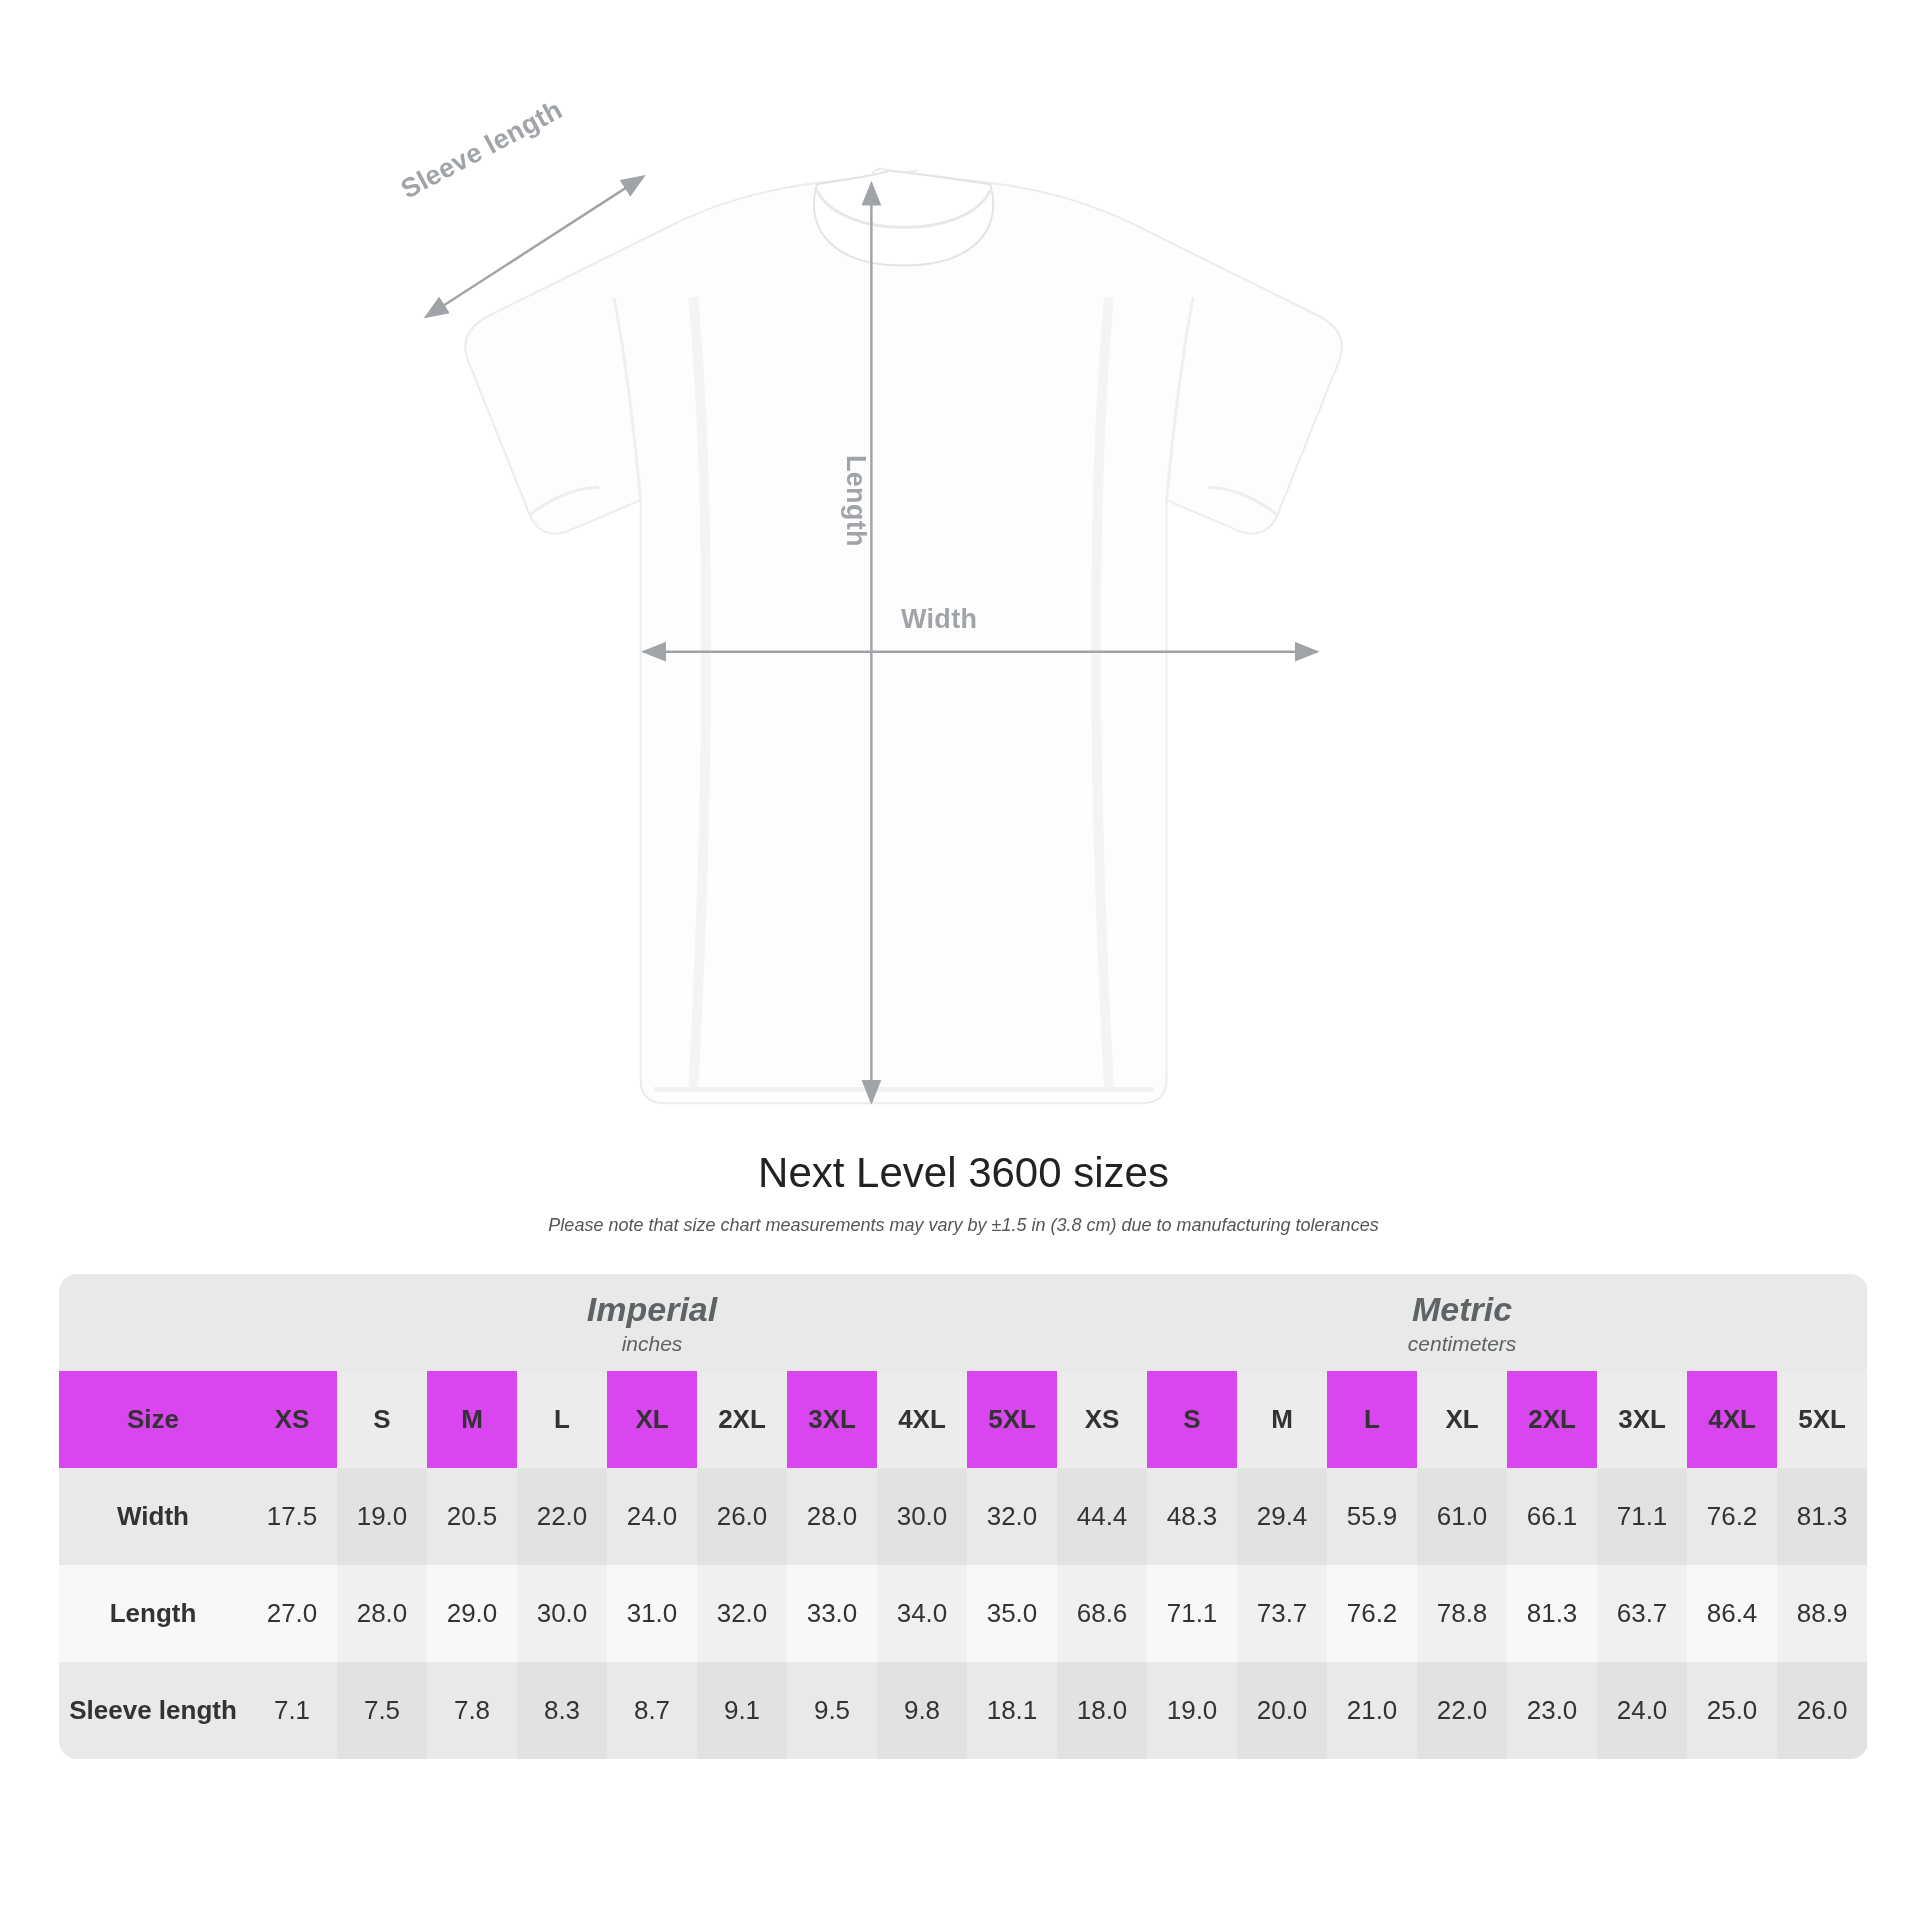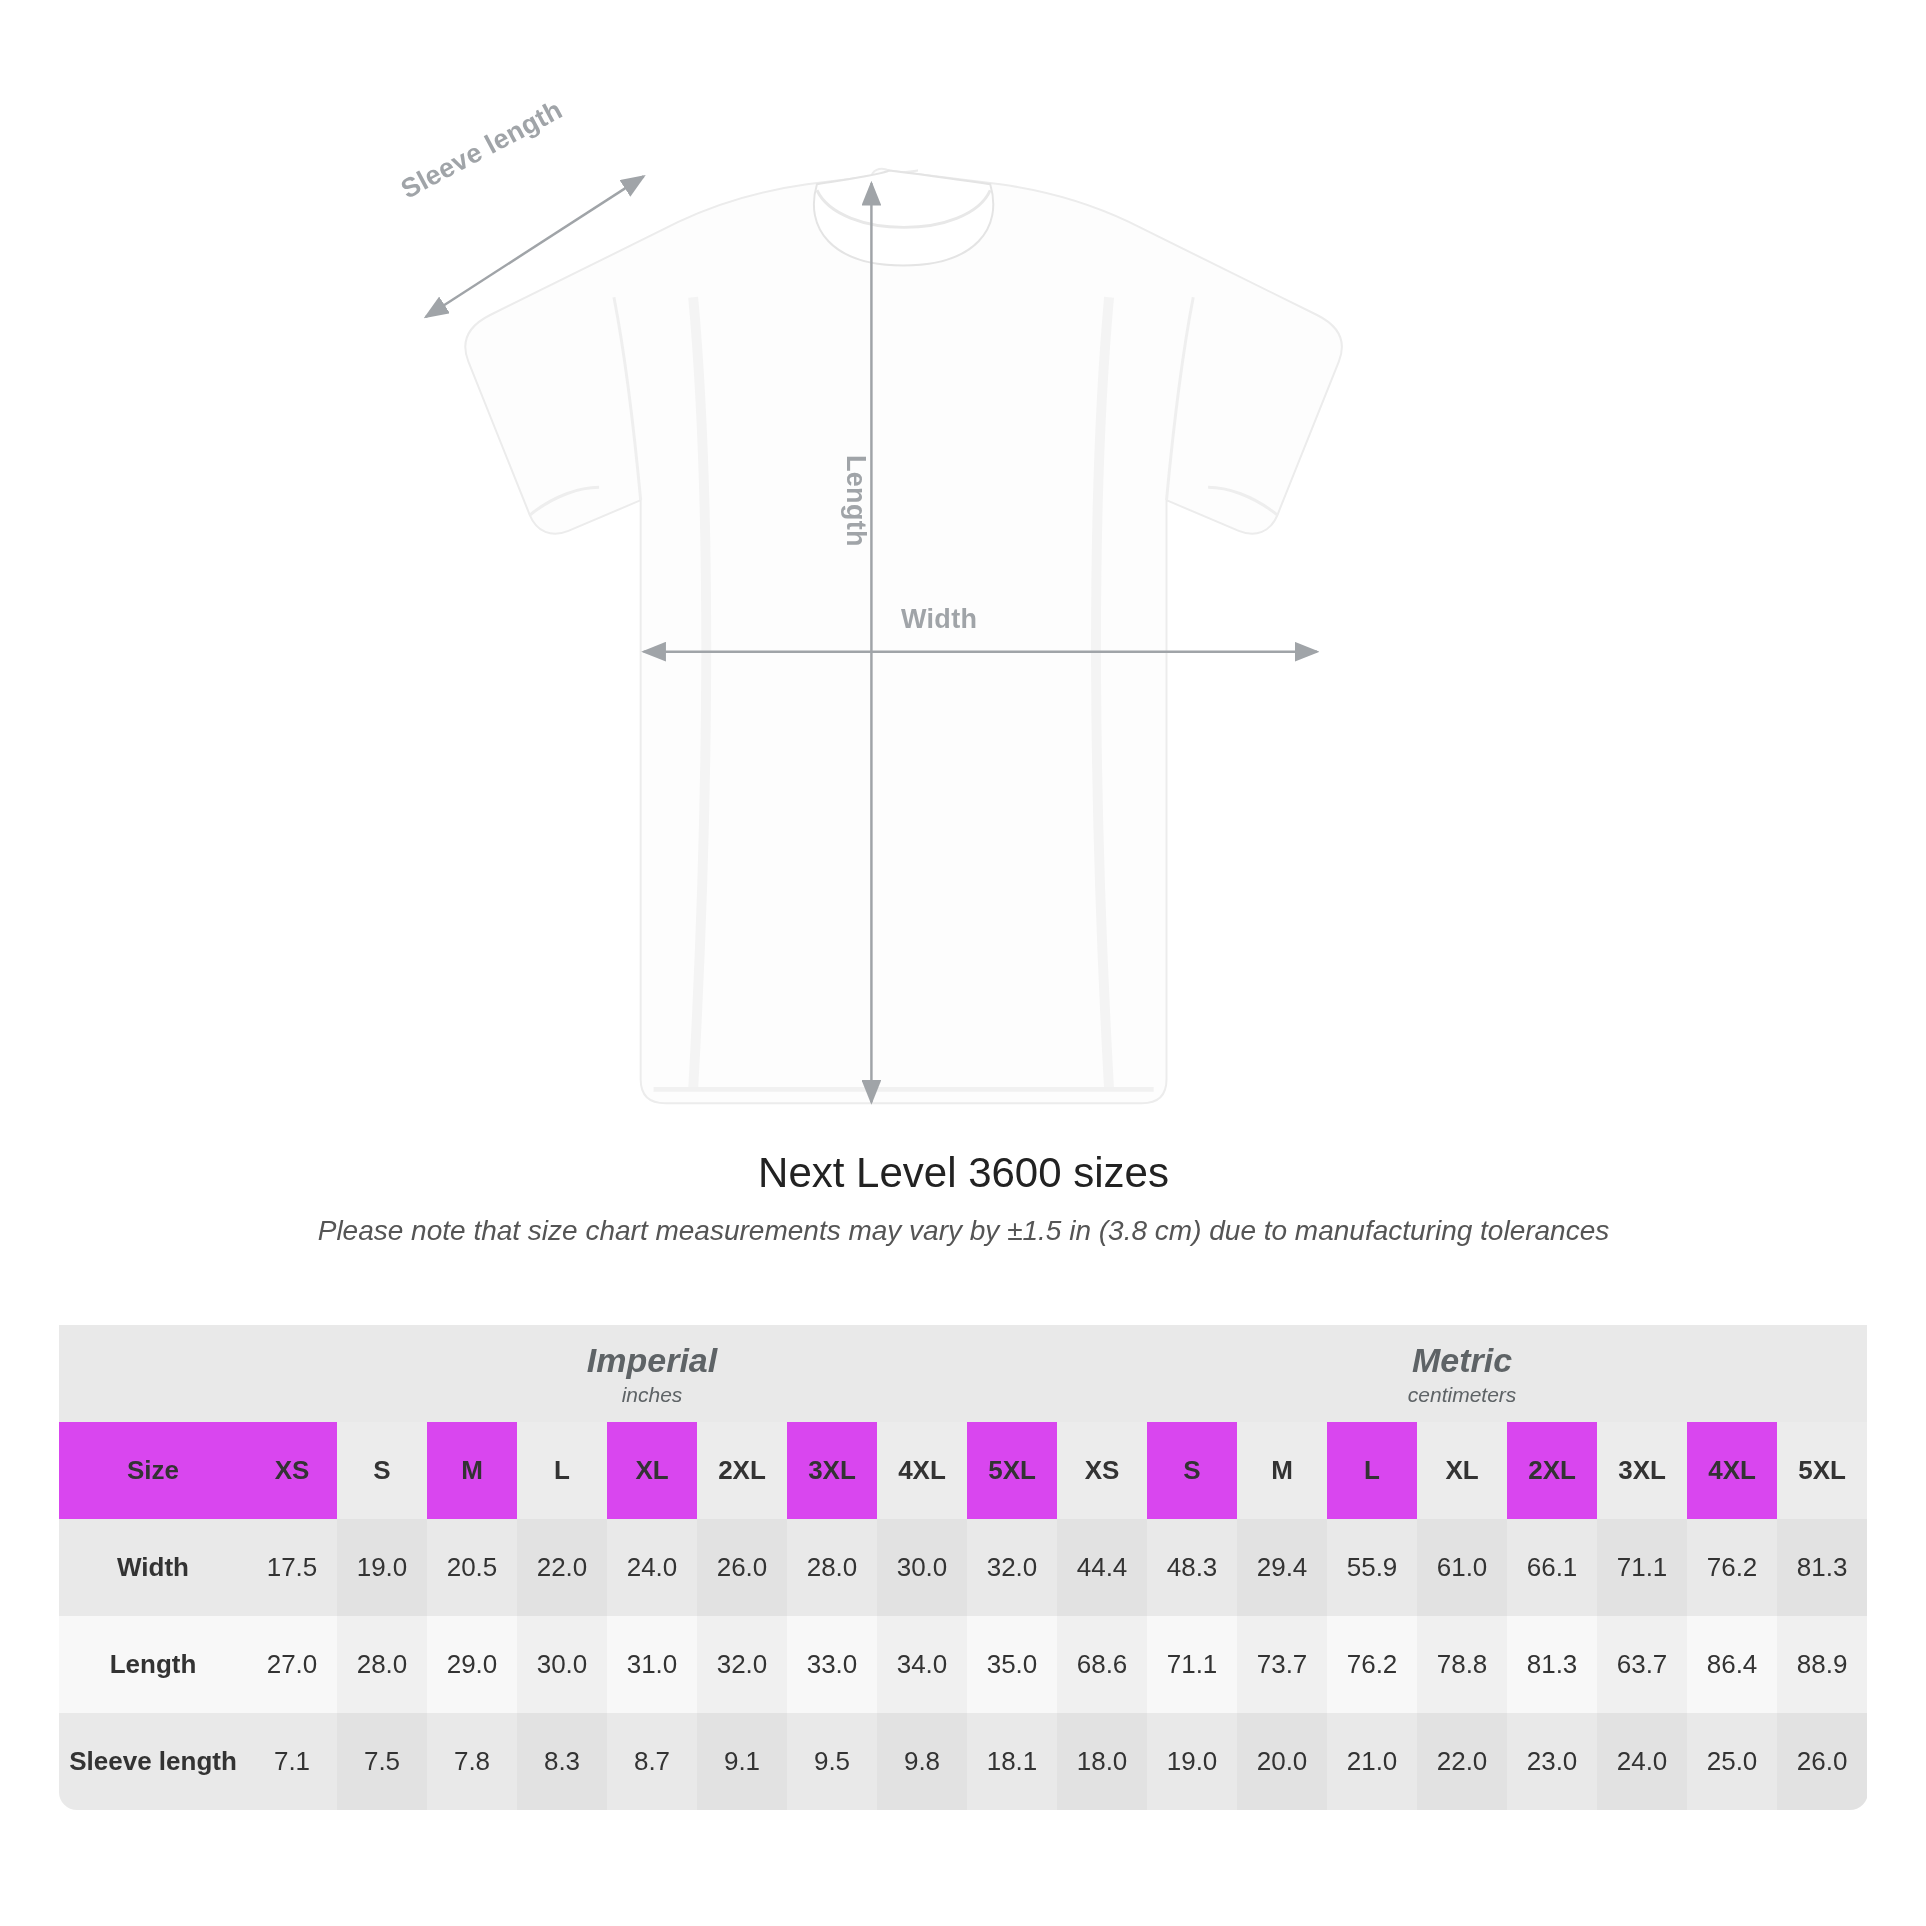--- a/index.html
+++ b/index.html
@@ -58,37 +58,36 @@
     text-align: center;
     margin-top: 10px;
   }
   .chart-title {
     font-size: 42px;
     font-weight: normal;
     color: #222222;
     margin: 0 0 18px 0;
   }
   .chart-note {
-    font-size: 28px;
+    font-size: 18px;
     font-style: italic;
     color: #555555;
     margin: 0;
   }
 
   
   .table-wrap {
     margin: 38px 59px 0 59px;
     border-radius: 18px;
     overflow: hidden;
   }
   table.size-table {
     border-collapse: collapse;
     width: 1808px;
     table-layout: fixed;
-    margin-top: 40px;
   }
   table.size-table td, table.size-table th {
     text-align: center;
     font-size: 26px;
     color: #333333;
     padding: 0;
     height: 97px;
     vertical-align: middle;
     border: none;
   }

